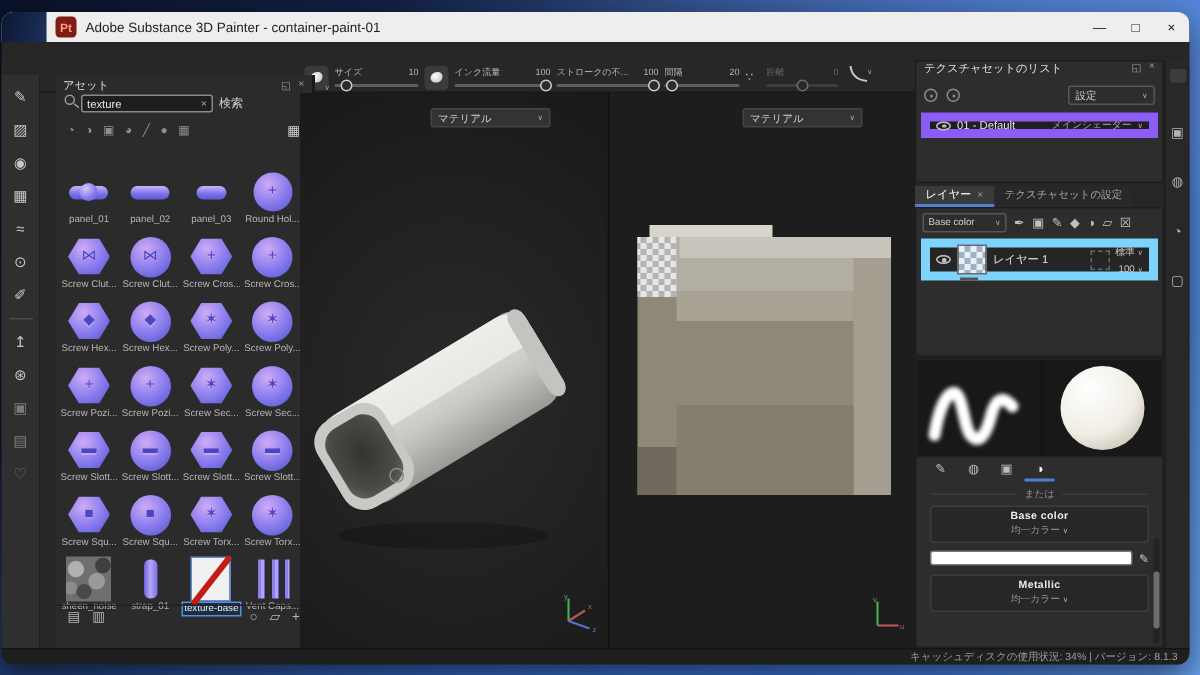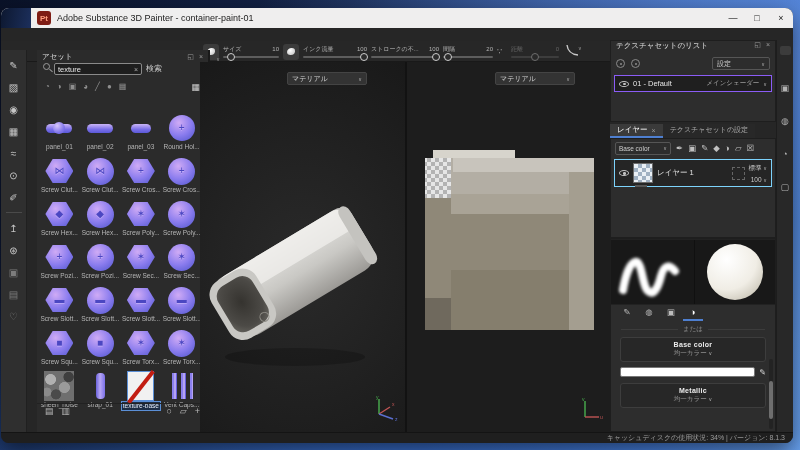--- a/index.html
+++ b/index.html
@@ -86,38 +86,38 @@
   #rcol{position:absolute;left:609px;top:32px;width:166px;height:392px}
   .rpanel{position:absolute;left:0;width:166px;background:#2d2d2d;border:1px solid #1e1e1e}
   .rphead{display:flex;align-items:flex-start;height:14px;padding:0 5px;font-size:7.5px;color:#e0e0e0}
   .rphead .sp{flex:1}
   #tsp{top:0;height:82px}
   #ts-iconrow{display:flex;align-items:center;height:17px;padding:0 5px;gap:6px}
   .ghosteye{width:9px;height:9px;border:1px solid #8a8a8a;border-radius:50%;position:relative}
   .ghosteye::after{content:"";position:absolute;left:2.5px;top:2.5px;width:2px;height:2px;background:#8a8a8a;border-radius:50%}
   #ts-settings{margin-left:auto;width:58px;height:13px;border:1px solid #565656;border-radius:2px;display:flex;align-items:center;padding:0 4px;font-size:7px;color:#d0d0d0}
   #ts-settings .sp{flex:1}
-  #ts-row{margin:3px 3px 0;height:17px;border:1px solid #8b5cf6;background:#1f1f1f;display:flex;align-items:center;padding:0 4px;gap:4px}
+  #ts-row{margin:3px 3px 0;height:17px;border:6px solid #8b5cf6;background:#1f1f1f;display:flex;align-items:center;padding:0 4px;gap:4px}
   #ts-row .name{font-size:7.5px;color:#e4e4e4}
   #ts-row .sp{flex:1}
   #ts-row .shader{font-size:6.5px;color:#a8a8a8}
   .eye{width:10px;height:8px;position:relative;flex:none}
   .eye::before{content:"";position:absolute;inset:1px 0;border:1px solid #c2c2c2;border-radius:50%}
   .eye::after{content:"";position:absolute;left:4px;top:3px;width:2.5px;height:2.5px;background:#c2c2c2;border-radius:50%}
   #rtabs{position:absolute;top:84px;left:0;display:flex;height:14px}
   .rtab{display:flex;align-items:center;padding:0 7px;font-size:7.5px;gap:4px}
   .rtab.on{background:#3a3a3a;color:#fff;border-bottom:2px solid #4e7fd0}
   .rtab.off{background:#282828;color:#ababab;border-bottom:2px solid transparent;font-size:7px}
   .rtab .x{font-size:7px;color:#999}
   #layersp{top:98px;height:100px}
   #ltoolbar{display:flex;align-items:center;height:18px;padding:0 4px;gap:5px}
   #chandrop{width:56px;height:13px;border:1px solid #565656;border-radius:2px;display:flex;align-items:center;padding:0 3px;font-size:6.5px;color:#d0d0d0}
   #chandrop .sp{flex:1}
   .lt-ic{font-size:8.5px;color:#c0c0c0}
-  #layer-row{margin:2px 3px 0;height:28px;border:1px solid #7dd3fc;background:#252525;display:flex;align-items:center;padding:0 4px;gap:4px}
+  #layer-row{margin:2px 3px 0;height:28px;border:6px solid #7dd3fc;background:#252525;display:flex;align-items:center;padding:0 4px;gap:4px}
   #layer-thumb{width:20px;height:20px;border:1px solid #6a6a6a;background:repeating-conic-gradient(#9fb0c2 0% 25%,#e9eff5 0% 50%) 0 0/8px 8px;position:relative}
   #layer-thumb::after{content:"";position:absolute;left:1px;bottom:-5px;width:12px;height:2px;background:#555}
   #layer-name{font-size:7.5px;color:#e2e2e2}
   #layer-row .sp{flex:1}
   #mask-slot{width:13px;height:13px;border:1px dashed #666}
   #layer-right{display:flex;flex-direction:column;align-items:flex-end;gap:3px;font-size:6.5px;color:#c9c9c9}
   #propsp{top:198px;height:194px;overflow:hidden}
   #preview{display:flex;height:66px;background:#181818;border-top:1px solid #222;border-bottom:1px solid #222}
   #stroke-half{width:83px;position:relative}
   #sphere-half{width:83px;display:flex;align-items:center;justify-content:center;border-left:1px solid #101010}

